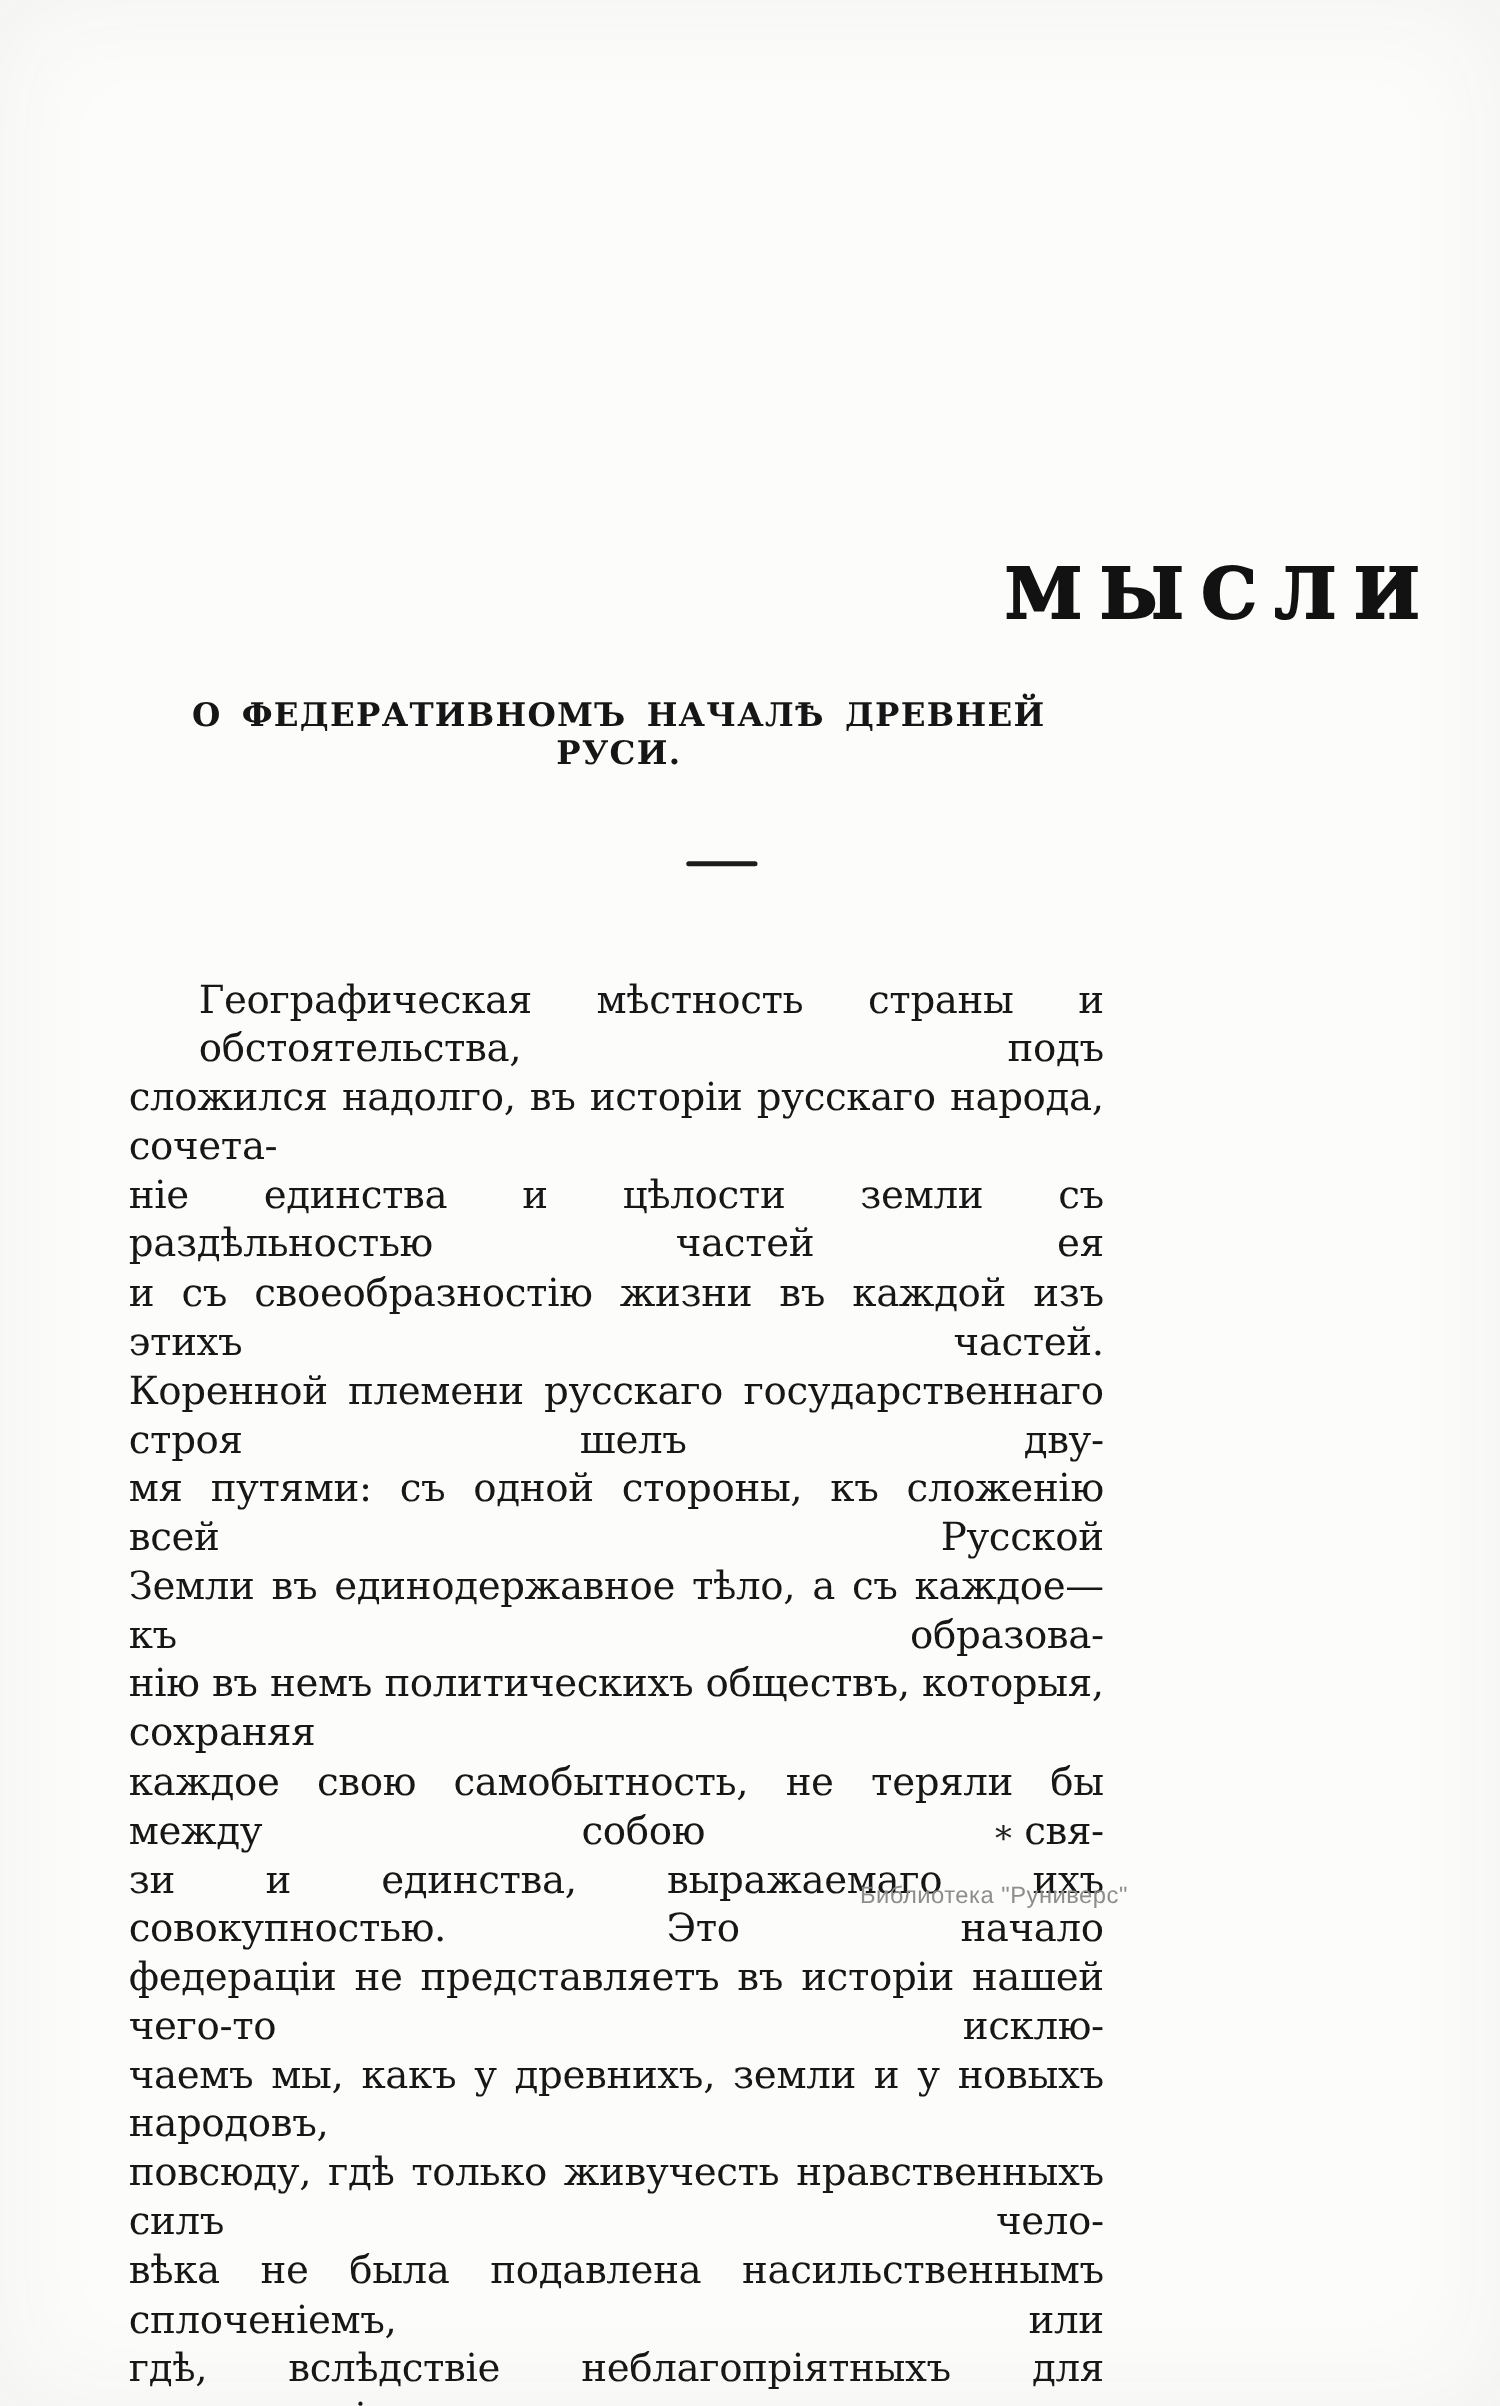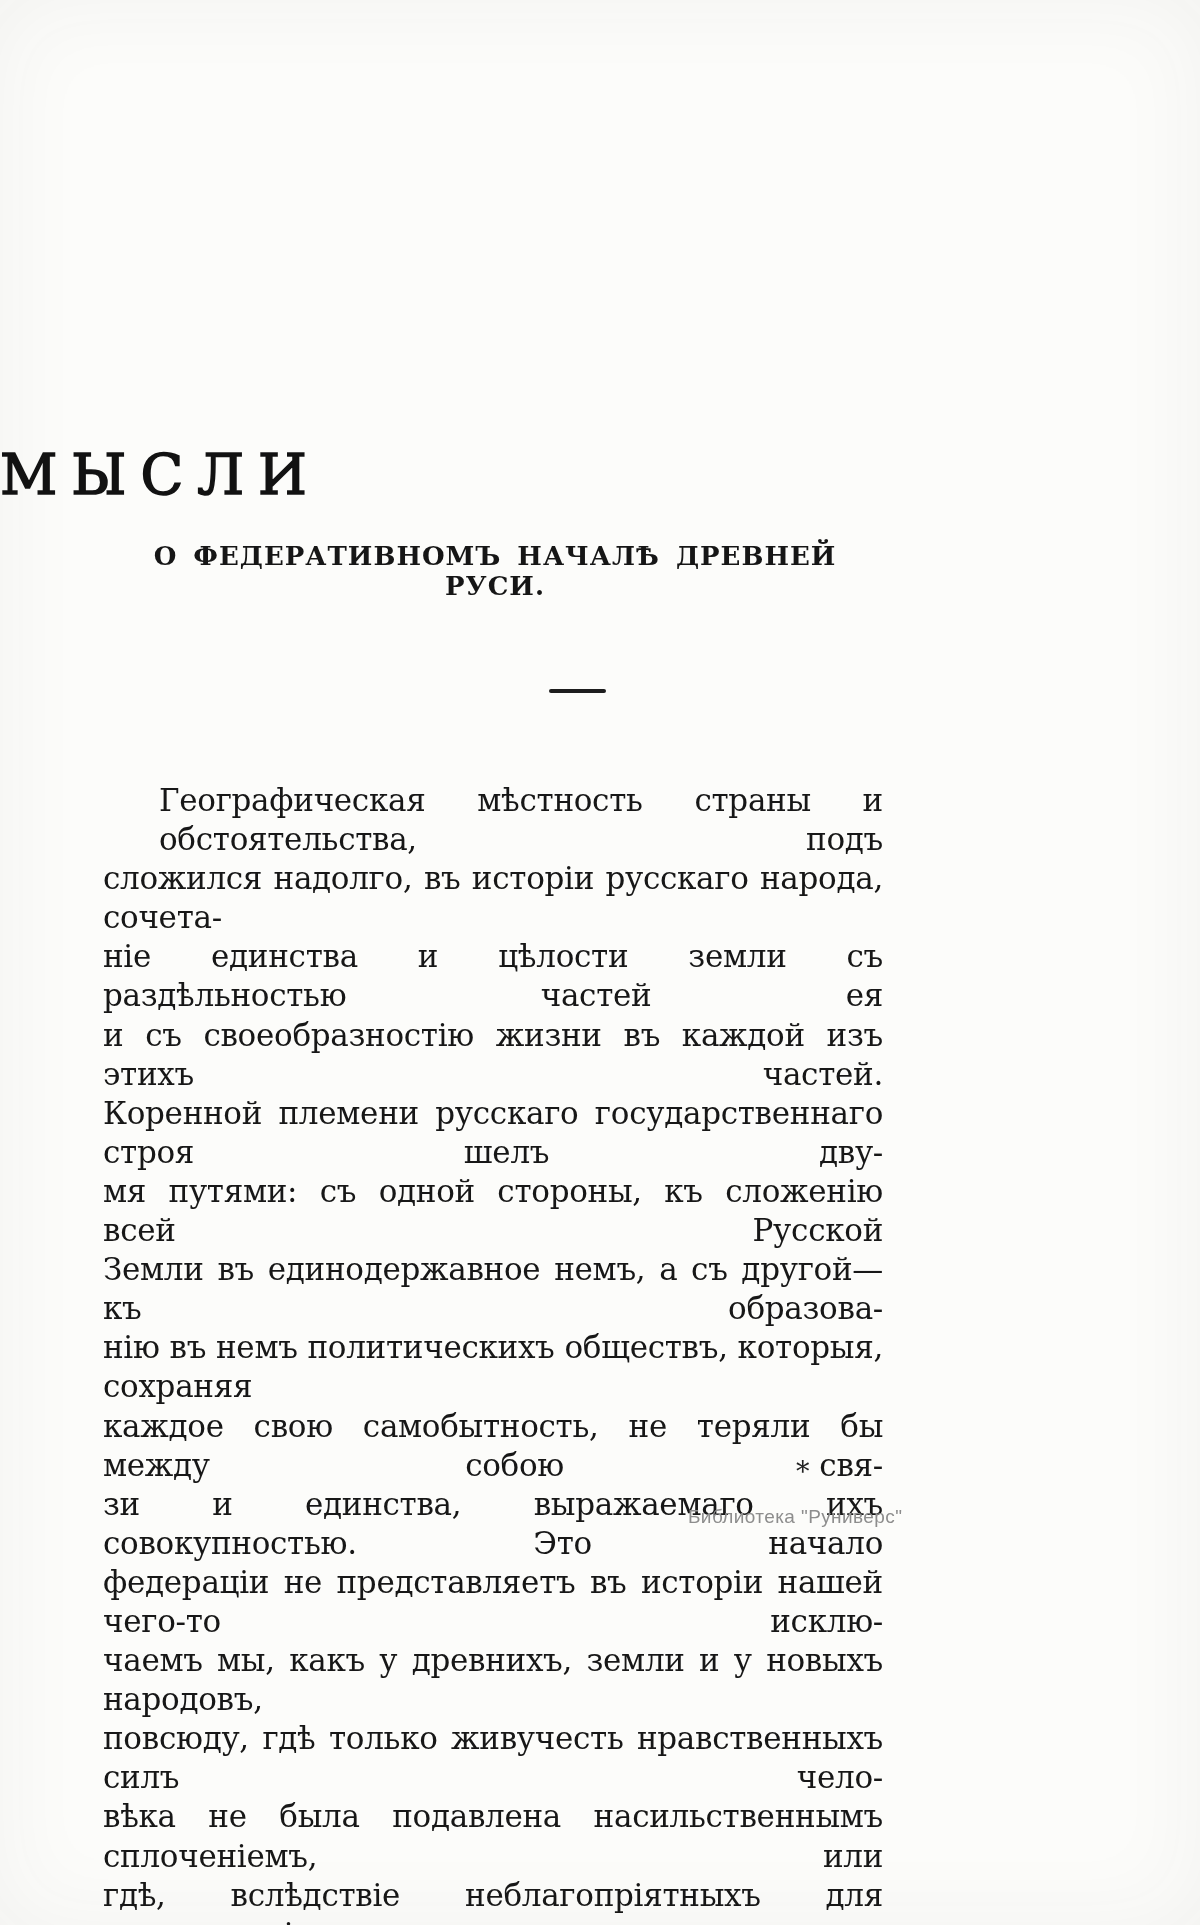--- a/index.html
+++ b/index.html
@@ -13,30 +13,30 @@
     background: #fcfcfa;
     overflow: hidden;
     font-family: "DejaVu Serif", serif;
     color: #1b1b1b;
     box-shadow: inset 0 0 90px rgba(60,60,50,0.05);
   }
   .title {
     position: absolute;
     top: 442px; left: 0; width: 1150px;
     margin: 0;
-    text-align: left;
+    text-align: right;
     font-size: 56px;
-    font-weight: normal;
+    font-weight: bold;
     letter-spacing: 14px;
     color: #121212;
     -webkit-text-stroke: 1.6px #121212;
   }
   .subtitle {
     position: absolute;
-    top: 541px; left: 100px; width: 790px;
+    top: 558px; left: 100px; width: 790px;
     margin: 0;
     text-align: center;
     font-size: 26px;
     font-weight: bold;
     letter-spacing: 1px;
     word-spacing: 6px;
     color: #161616;
   }
   .divider {
     position: absolute;
@@ -84,21 +84,21 @@
 
   <div class="divider"></div>
 
   <div class="body-text">
     <div class="line indent">Географическая мѣстность страны и обстоятельства, подъ</div>
     <div class="line">сложился надолго, въ исторіи русскаго народа, сочета-</div>
     <div class="line">ніе единства и цѣлости земли съ раздѣльностью частей ея</div>
     <div class="line">и съ своеобразностію жизни въ каждой изъ этихъ частей.</div>
     <div class="line">Коренной племени русскаго государственнаго строя шелъ дву-</div>
     <div class="line">мя путями: съ одной стороны, къ сложенію всей Русской</div>
-    <div class="line">Земли въ единодержавное немъ, а съ другой—къ образова-</div>
+    <div class="line">Земли въ единодержавное тѣло, а съ каждое—къ образова-</div>
     <div class="line">нію въ немъ политическихъ обществъ, которыя, сохраняя</div>
     <div class="line">каждое свою самобытность, не теряли бы между собою свя-</div>
     <div class="line">зи и единства, выражаемаго ихъ совокупностью. Это начало</div>
     <div class="line">федераціи не представляетъ въ исторіи нашей чего-то исклю-</div>
     <div class="line">чаемъ мы, какъ у древнихъ, земли и у новыхъ народовъ,</div>
     <div class="line">повсюду, гдѣ только живучесть нравственныхъ силъ чело-</div>
     <div class="line">вѣка не была подавлена насильственнымъ сплоченіемъ, или</div>
     <div class="line">гдѣ, вслѣдствіе неблагопріятныхъ для поддержанія един-</div>
   </div>
 

